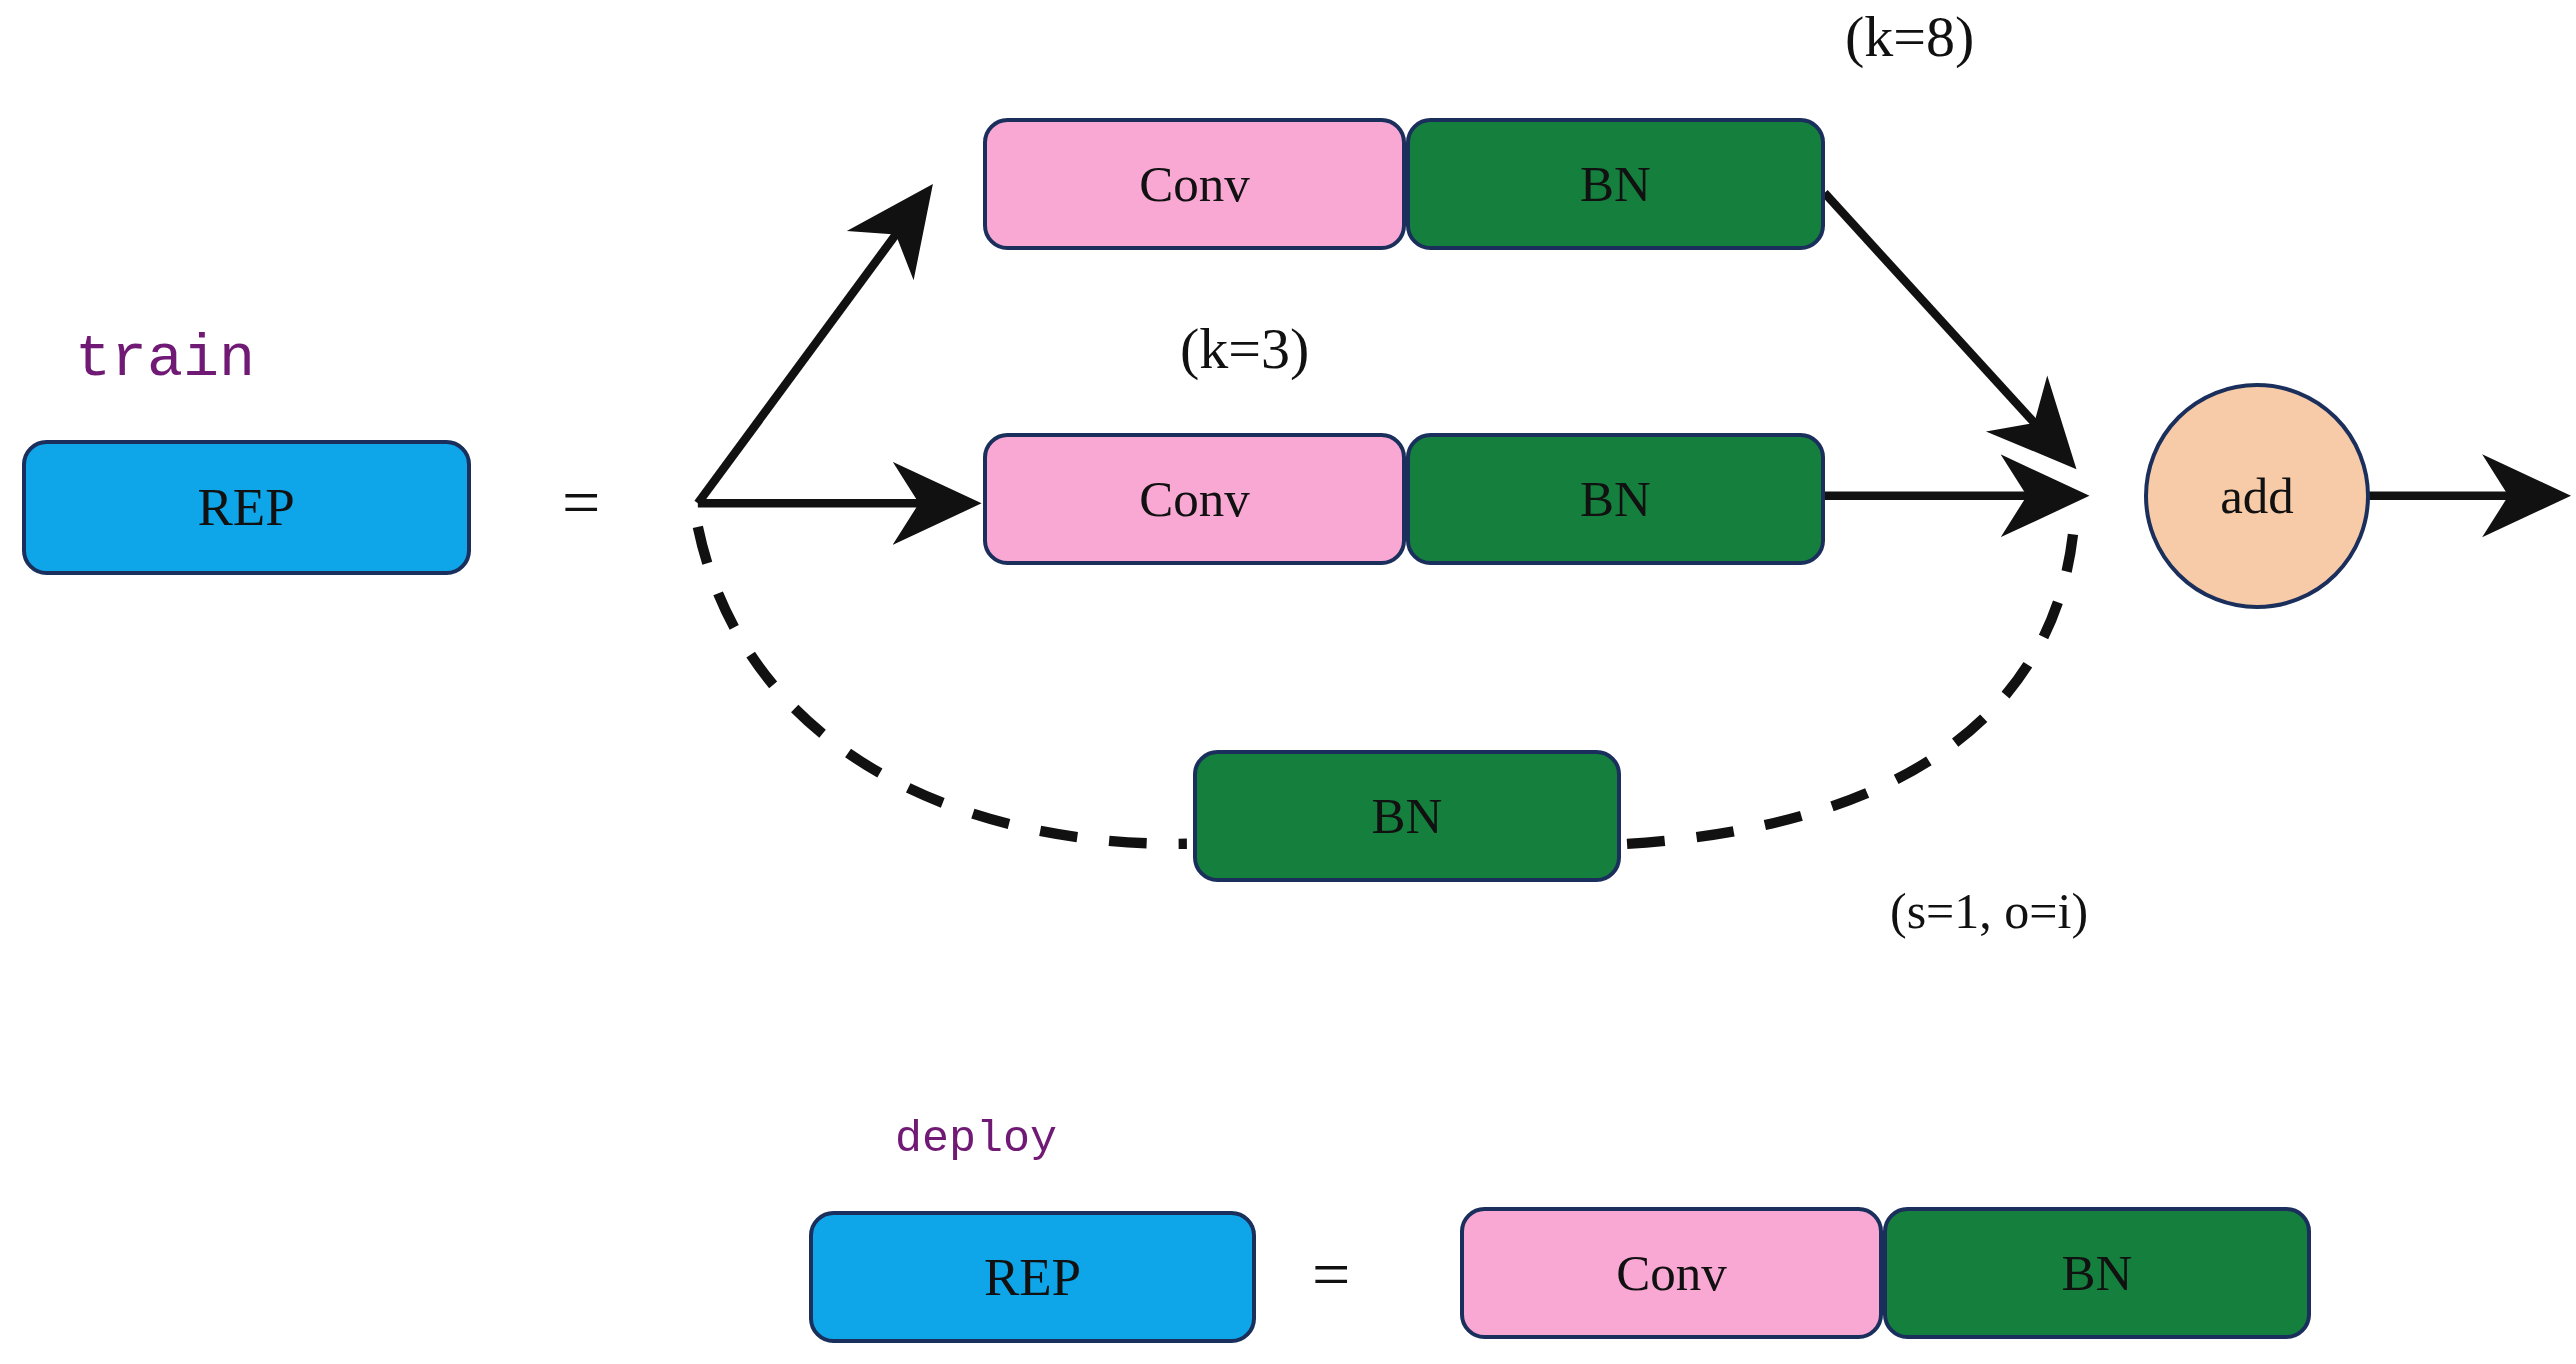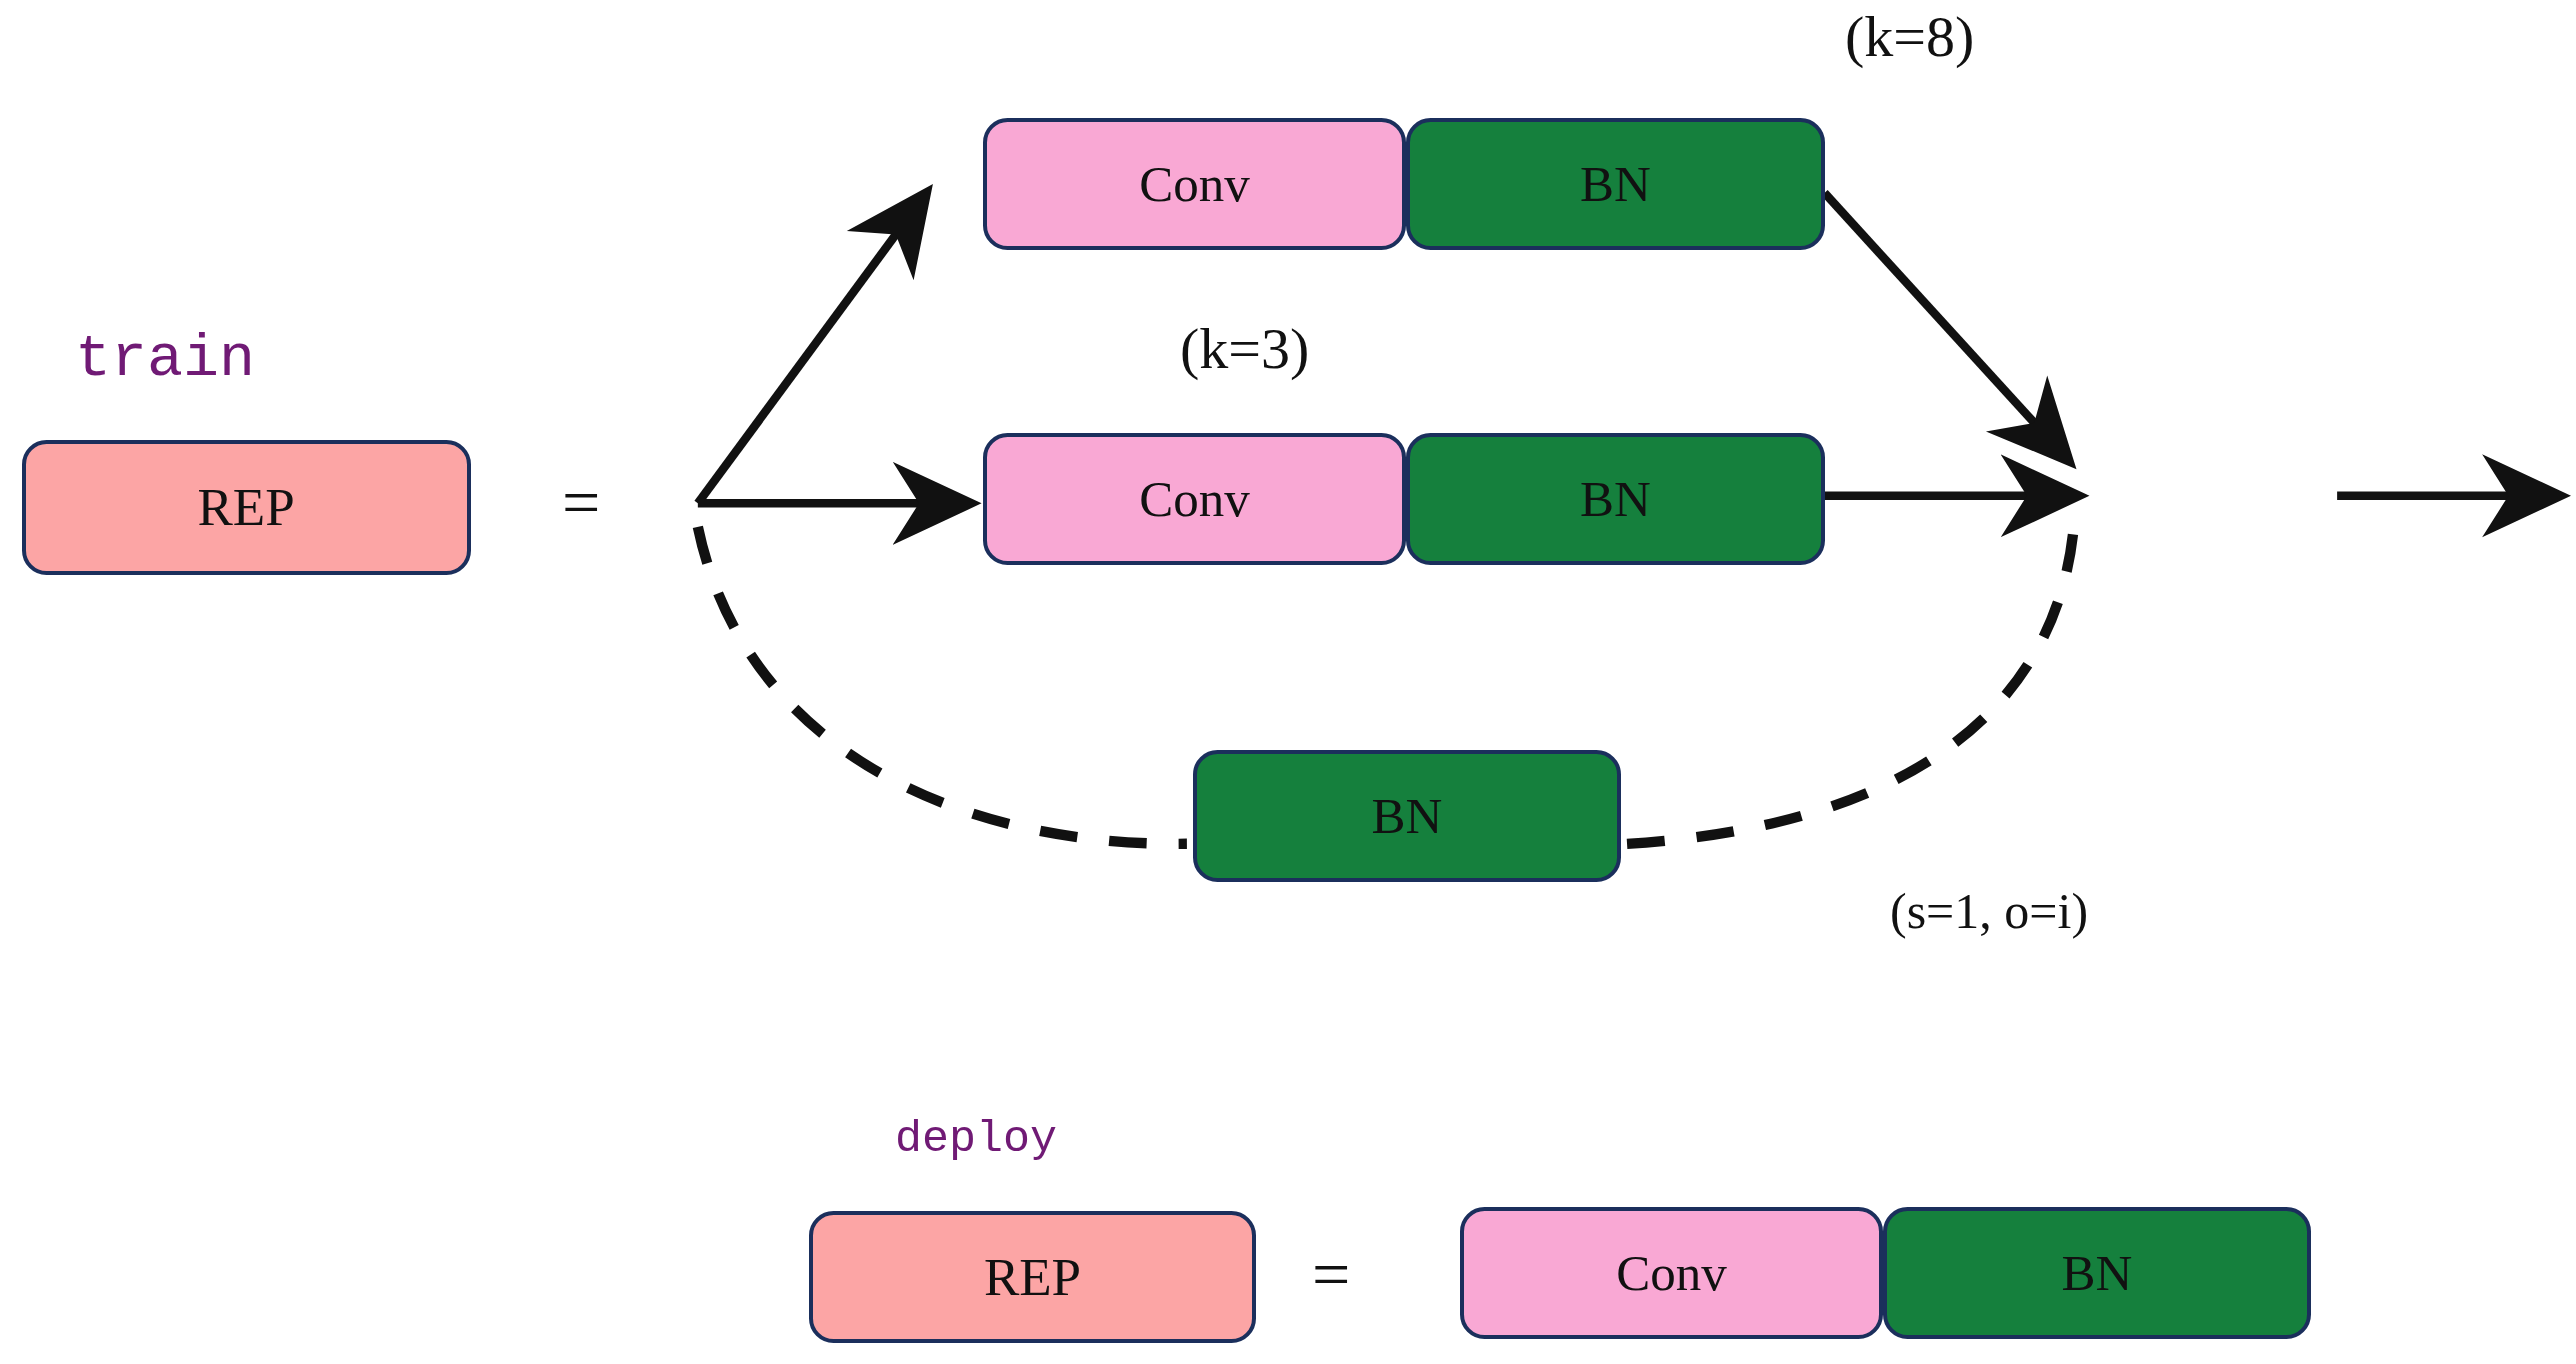--- a/index.html
+++ b/index.html
@@ -30,21 +30,21 @@
     border: 4.7px solid #1b2f5c;
     border-radius: 24.5px;
     display: flex;
     align-items: center;
     justify-content: center;
     font-family: "Liberation Serif", "DejaVu Serif", serif;
     color: #111111;
     line-height: 1;
     white-space: nowrap;
   }
-  .node-blue   { background: #fca5a5; }
+  .node-blue   { background: #0ea5e9; }
   .node-yellow { background: #f9a8d4; }
   .node-green  { background: #15803d; }
   .node-peach  { background: #f8cba8; border-radius: 50%; }
 
   .caption {
     position: absolute;
     font-family: "Liberation Mono", "DejaVu Sans Mono", monospace;
     color: #701a75;
     white-space: nowrap;
     line-height: 1;
@@ -119,20 +119,23 @@
   <div class="node node-green" style="left:1406px; top:433px; width:419px; height:132px; font-size:51px;">
     <span>BN</span>
   </div>
 
   <div class="node node-green" style="left:1193px; top:750px; width:428px; height:132px; font-size:51px;">
     <span>BN</span>
   </div>
 
   <div class="edge-label" style="left:1890px; top:886px; font-size:50px;">(s=1, o=i)</div>
 
+  <div class="node node-peach" style="left:2144px; top:383px; width:226px; height:226px; font-size:51px;">
+    <span>add</span>
+  </div>
 
   <div class="caption" style="left:872px; top:1117px; font-size:45px;">deploy</div>
 
   <div class="node node-blue" style="left:809px; top:1211px; width:447px; height:132px; font-size:53px;">
     <span>REP</span>
   </div>
 
   <div class="eq-sign" style="left:1312px; top:1240px; font-size:68px;">=</div>
 
   <div class="node node-yellow" style="left:1460px; top:1207px; width:423px; height:132px; font-size:51px;">

